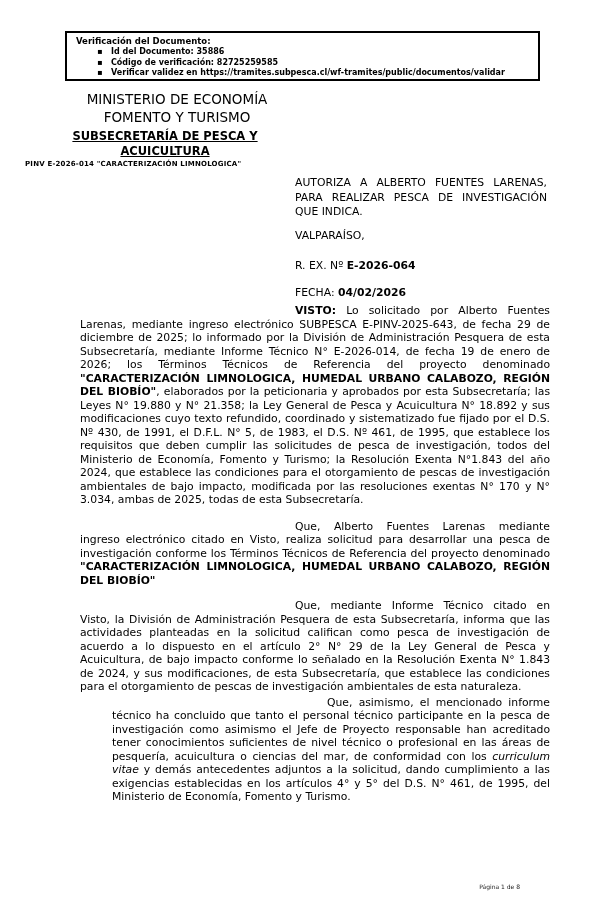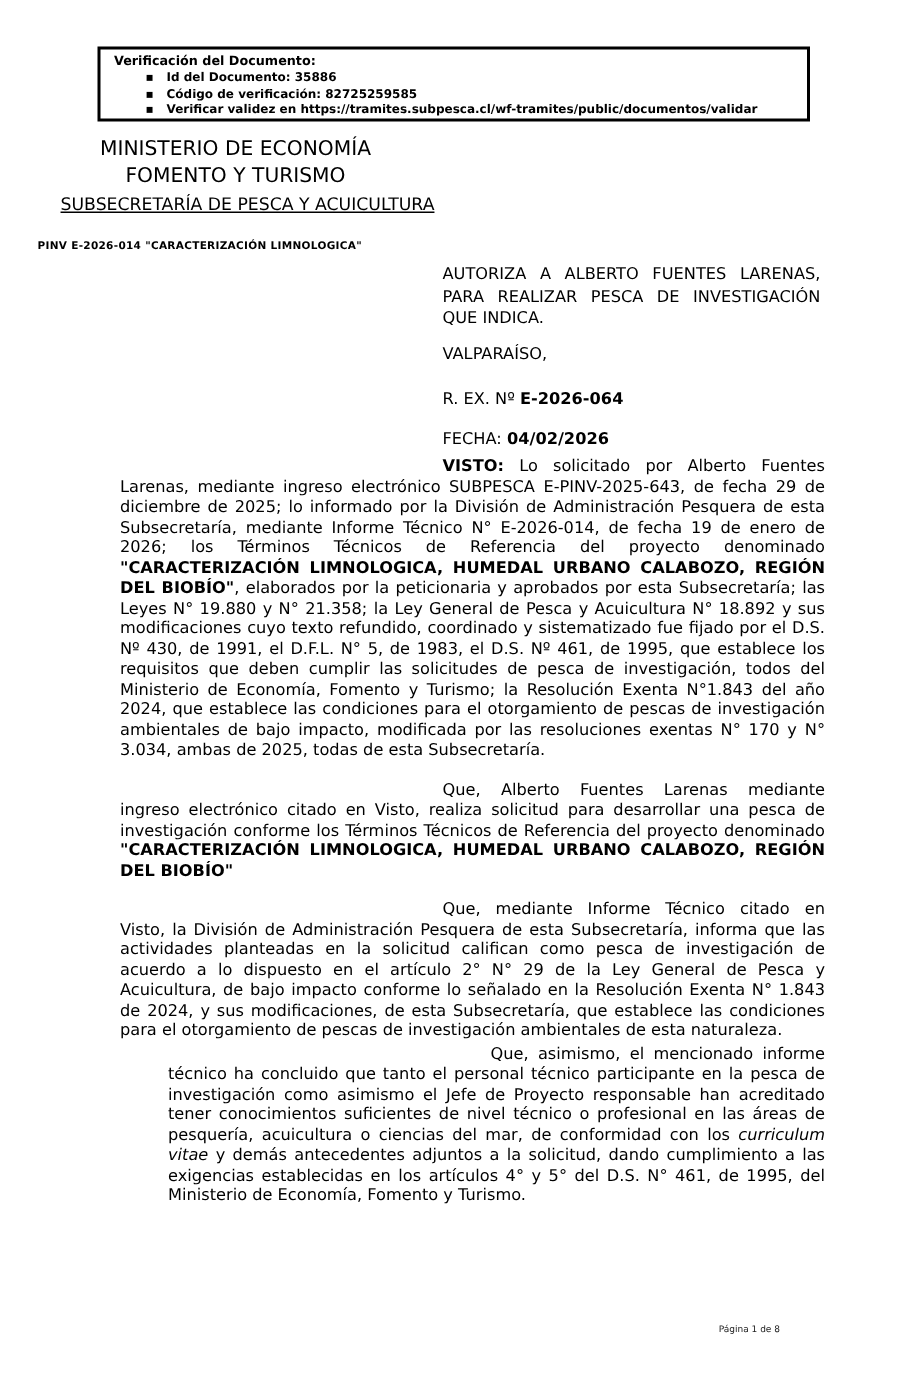--- a/index.html
+++ b/index.html
@@ -27,26 +27,26 @@
     position:relative; padding-left:35px;
     font-size:8px; font-weight:bold; line-height:10.5px;
     white-space:nowrap;
   }
   .vb-list li::before {
     content:"▪"; position:absolute; left:21px; top:0; font-size:8px;
   }
 
   
   .ministry {
-    position:absolute; left:32px; top:91px; width:250px;
+    position:absolute; left:52px; top:91px; width:250px;
     text-align:center; font-size:13.5px; line-height:17.5px;
   }
   .subsec {
     position:absolute; left:40px; top:129px; width:250px;
-    text-align:center; font-size:11.5px; font-weight:normal;
+    text-align:center; font-size:11.5px; font-weight:bold;
     text-decoration:underline; line-height:14.5px;
   }
   .pinv {
     position:absolute; left:25px; top:160px;
     font-size:7px; font-weight:bold; letter-spacing:0.2px; white-space:nowrap;
   }
 
   
   .subject-block { position:absolute; left:295px; top:176px; width:252px; }
   .subject { font-size:10.8px; line-height:14.5px; text-align:justify; }

